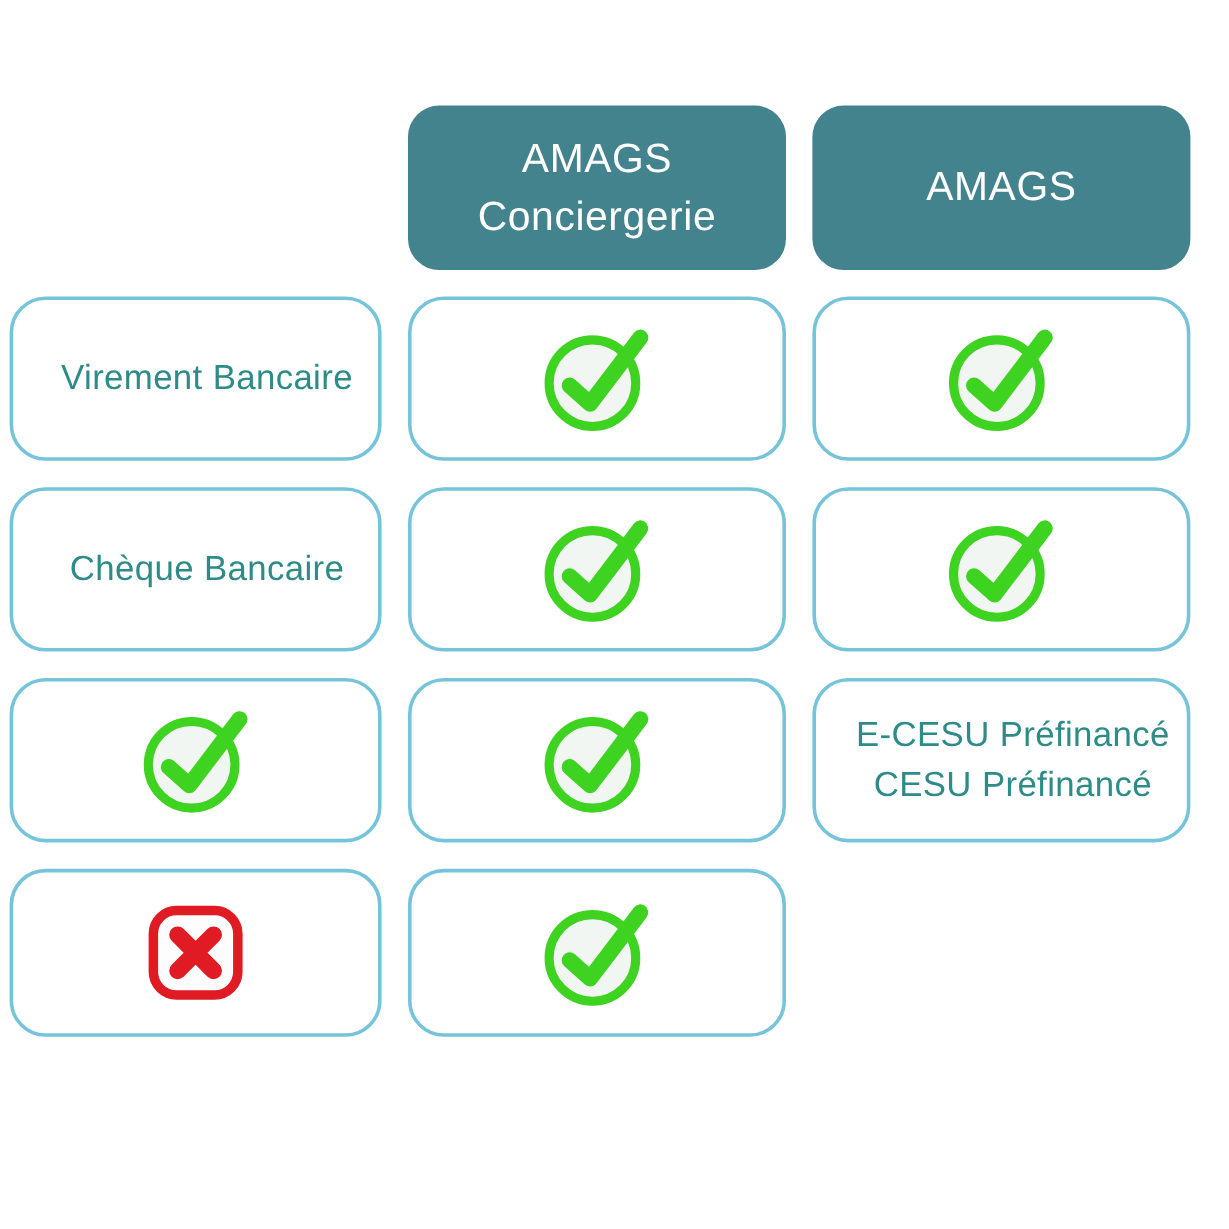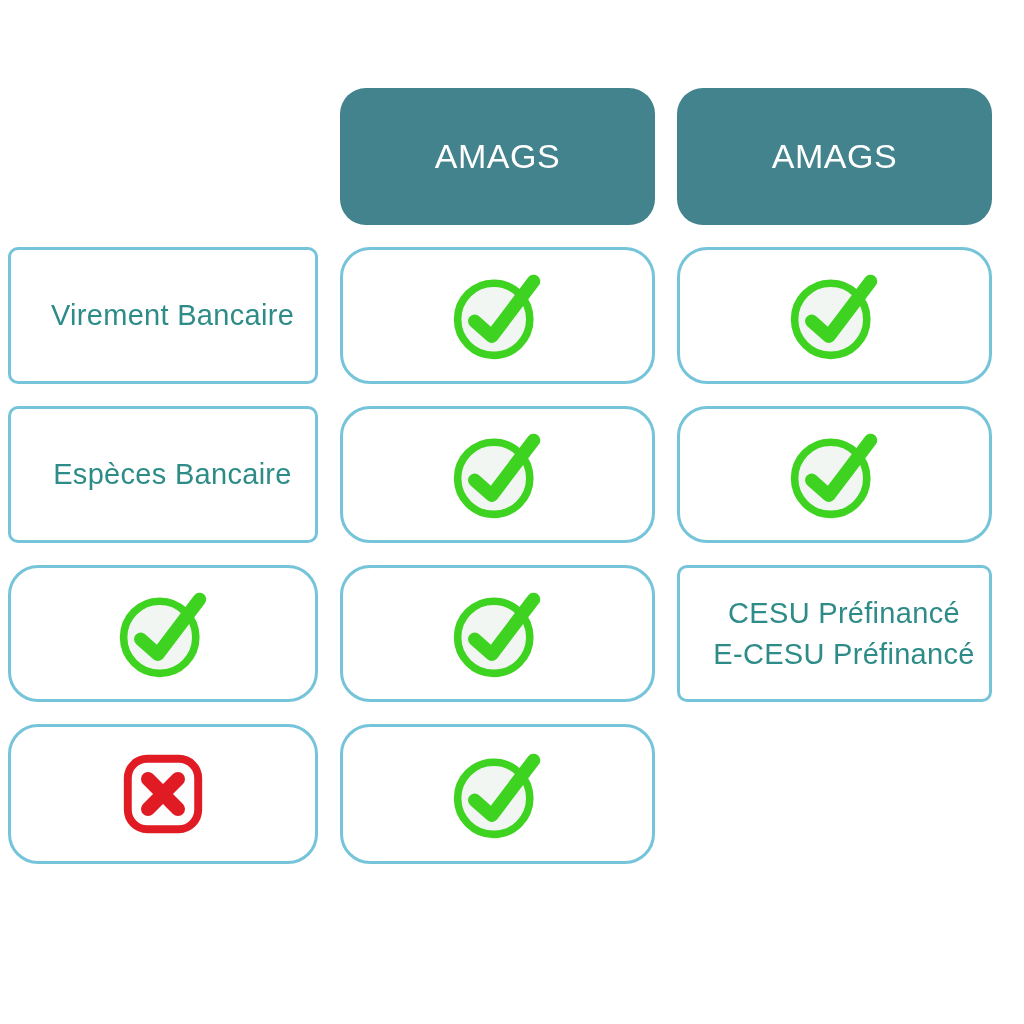--- a/index.html
+++ b/index.html
@@ -26,21 +26,21 @@
     display: flex;
     flex-direction: column;
     align-items: center;
     justify-content: center;
     font-size: 34px;
     line-height: 1.42;
     letter-spacing: 0.5px;
   }
   .label-cell {
     border: 3px solid var(--cell-border, #76C4DA);
-    border-radius: 10px;
+    border-radius: 30px;
     display: flex;
     flex-direction: column;
     align-items: center;
     justify-content: center;
     color: var(--label-text, #2E8C88);
     font-size: 29px;
     text-align: center;
     line-height: 1.4;
     letter-spacing: 0.3px;
     padding-left: 19px;
@@ -57,20 +57,21 @@
   .icon-slot svg { display: block; }
 </style>
 </head>
 <body>
 
 <div class="board">
 
   <div class="empty-cell"></div>
   <div class="header-cell">
     <span>AMAGS</span>
+    <span>Conciergerie</span>
   </div>
   <div class="header-cell">
     <span>AMAGS</span>
   </div>
 
   <div class="label-cell">
     <span>Virement Bancaire</span>
   </div>
   <div class="value-cell">
     <span class="icon-slot">
@@ -83,21 +84,21 @@
   <div class="value-cell">
     <span class="icon-slot">
         <svg width="95" height="95" viewBox="0 0 100 100" overflow="visible">
           <circle cx="46" cy="54" r="38" fill="var(--check-fill)" stroke="var(--check-green)" stroke-width="8"></circle>
           <polyline points="26,56 44,72 88,14" fill="none" stroke="var(--check-green)" stroke-width="14" stroke-linecap="round" stroke-linejoin="round"></polyline>
         </svg>
       </span>
   </div>
 
   <div class="label-cell">
-    <span>Espèces Bancaire</span>
+    <span>Chèque Bancaire</span>
   </div>
   <div class="value-cell">
     <span class="icon-slot">
         <svg width="95" height="95" viewBox="0 0 100 100" overflow="visible">
           <circle cx="46" cy="54" r="38" fill="var(--check-fill)" stroke="var(--check-green)" stroke-width="8"></circle>
           <polyline points="26,56 44,72 88,14" fill="none" stroke="var(--check-green)" stroke-width="14" stroke-linecap="round" stroke-linejoin="round"></polyline>
         </svg>
       </span>
   </div>
   <div class="value-cell">
@@ -120,22 +121,22 @@
   <div class="value-cell">
     <span class="icon-slot">
         <svg width="95" height="95" viewBox="0 0 100 100" overflow="visible">
           <circle cx="46" cy="54" r="38" fill="var(--check-fill)" stroke="var(--check-green)" stroke-width="8"></circle>
           <polyline points="26,56 44,72 88,14" fill="none" stroke="var(--check-green)" stroke-width="14" stroke-linecap="round" stroke-linejoin="round"></polyline>
         </svg>
       </span>
   </div>
 
   <div class="label-cell">
+    <span>E-CESU Préfinancé</span>
     <span>CESU Préfinancé</span>
-    <span>E-CESU Préfinancé</span>
   </div>
   <div class="value-cell">
     <span class="icon-slot">
         <svg width="88" height="88" viewBox="0 0 100 100">
           <rect x="10" y="10" width="80" height="80" rx="22" fill="var(--cross-fill)" stroke="var(--cross-red)" stroke-width="9"></rect>
           <path d="M33 33 L67 67 M67 33 L33 67" fill="none" stroke="var(--cross-red)" stroke-width="16" stroke-linecap="round"></path>
         </svg>
       </span>
   </div>
   <div class="value-cell">

